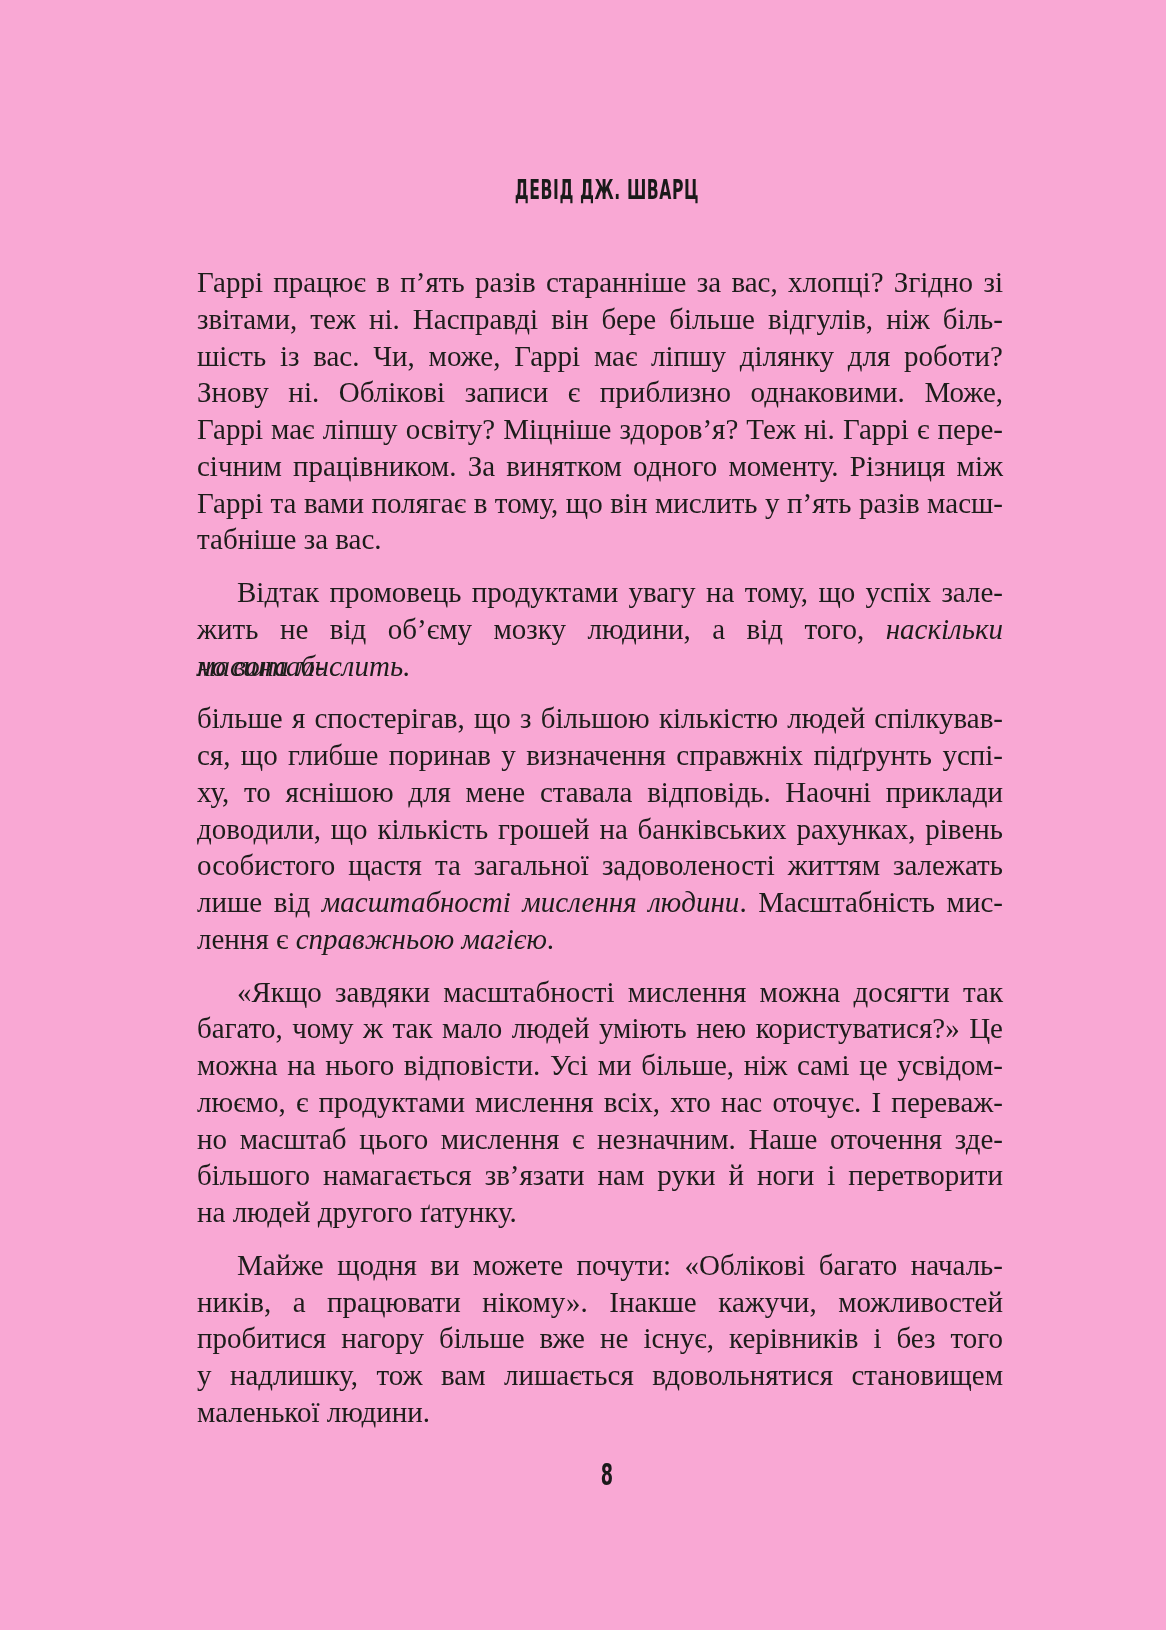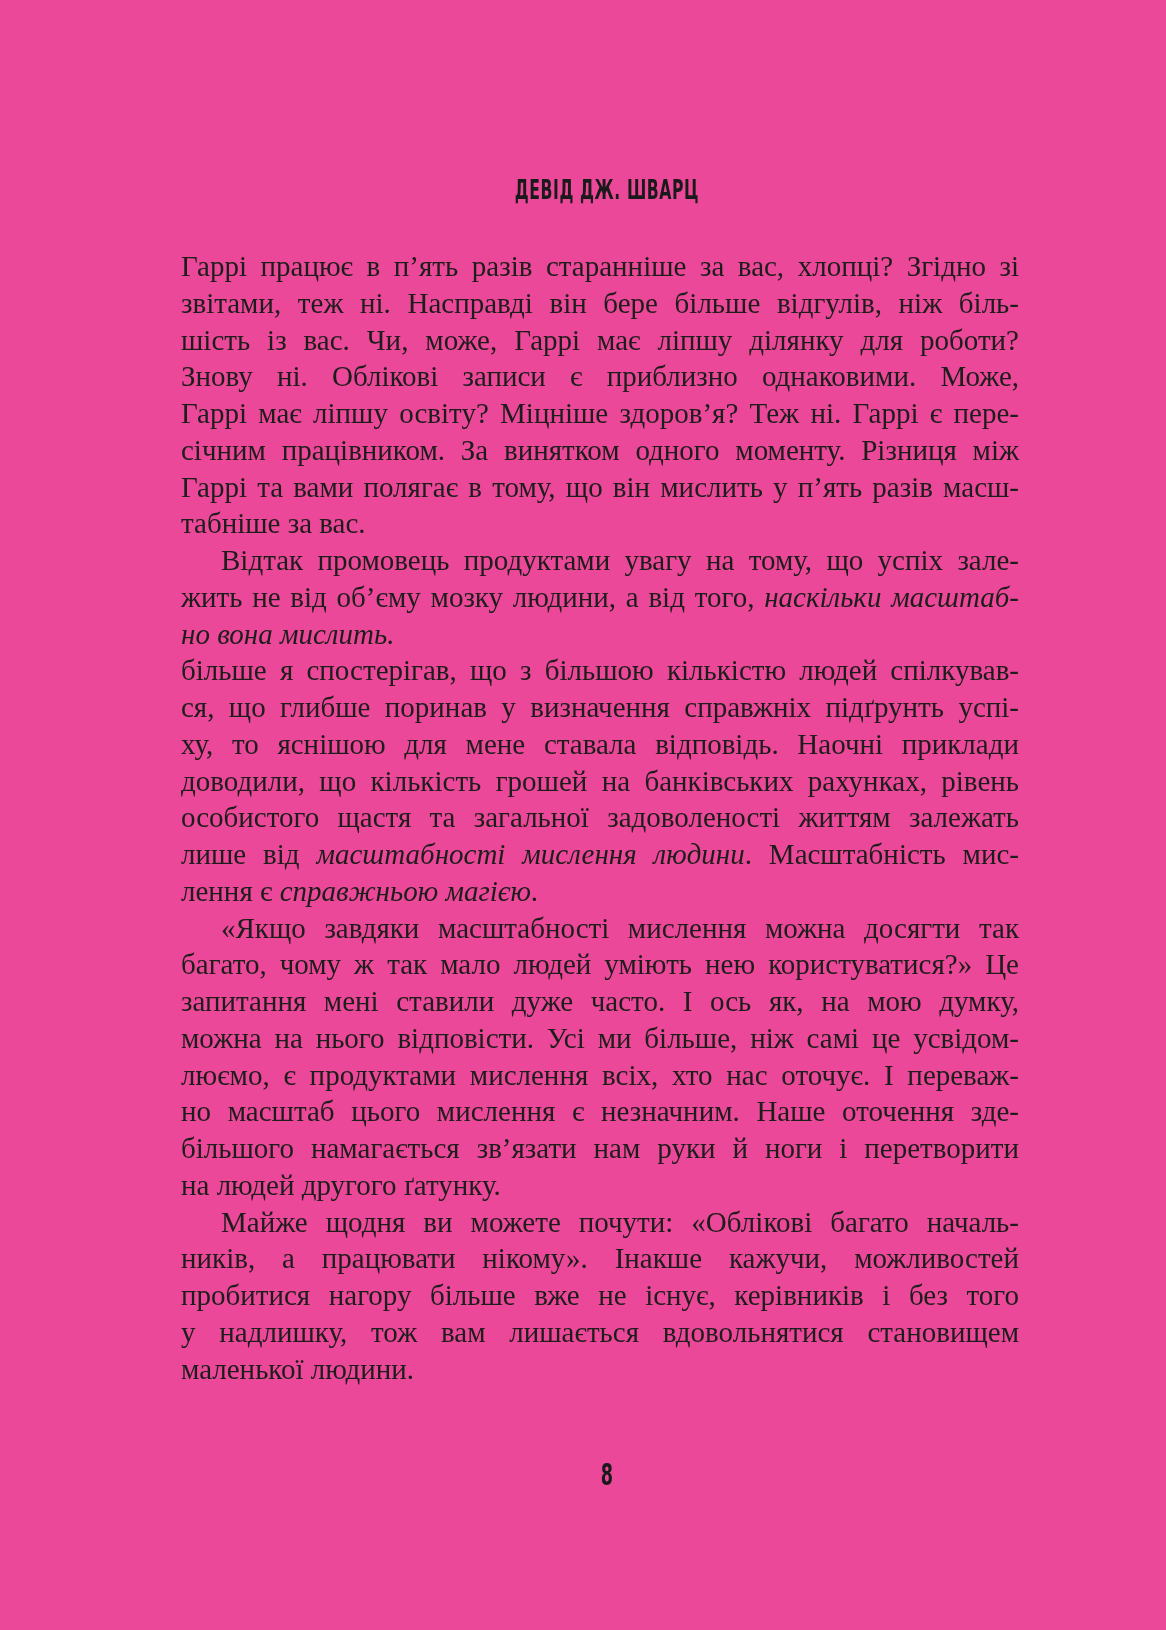--- a/index.html
+++ b/index.html
@@ -4,21 +4,21 @@
 <style>
   html, body {
     margin: 0;
     padding: 0;
     background: #ffffff;
   }
   .page {
     position: relative;
     width: 1166px;
     height: 1630px;
-    background: #ec4899;
+    background: #f9a8d4;
     overflow: hidden;
     font-family: "Liberation Serif", serif;
     color: #1d1d1b;
     font-kerning: normal;
   }
   
   .running-header {
     position: absolute;
     top: 175px;
     left: 181px;
@@ -38,21 +38,21 @@
     transform-origin: center;
     white-space: nowrap;
   }
   
   .text-block {
     position: absolute;
     top: 248px;
     left: 181px;
     width: 838px;
   }
-  .para { margin: 0; padding: 0; }
+  .para { margin: 16px; padding: 0; }
   .line {
     font-size: 29px;
     line-height: 36.75px;
     height: 36.75px;
     text-align: justify;
     text-align-last: justify;
     white-space: normal;
   }
   .line.last {
     text-align: center;
@@ -110,21 +110,20 @@
         <div class="line"><span>ся, що глибше поринав у визначення справжніх підґрунть успі-</span></div>
         <div class="line"><span>ху, то яснішою для мене ставала відповідь. Наочні приклади</span></div>
         <div class="line"><span>доводили, що кількість грошей на банківських рахунках, рівень</span></div>
         <div class="line"><span>особистого щастя та загальної задоволеності життям залежать</span></div>
         <div class="line"><span>лише від </span><span class="it">масштабності мислення людини</span><span>. Масштабність мис-</span></div>
         <div class="line last"><span>лення є </span><span class="it">справжньою магією</span><span>.</span></div>
       </div>
       <div class="para">
         <div class="line indent"><span>«Якщо завдяки масштабності мислення можна досягти так</span></div>
         <div class="line"><span>багато, чому ж так мало людей уміють нею користуватися?» Це</span></div>
-        <div class="line"><span>запитання мені ставили дуже часто. І ось як, на мою думку,</span></div>
         <div class="line"><span>можна на нього відповісти. Усі ми більше, ніж самі це усвідом-</span></div>
         <div class="line"><span>люємо, є продуктами мислення всіх, хто нас оточує. І переваж-</span></div>
         <div class="line"><span>но масштаб цього мислення є незначним. Наше оточення зде-</span></div>
         <div class="line"><span>більшого намагається зв’язати нам руки й ноги і перетворити</span></div>
         <div class="line last"><span>на людей другого ґатунку.</span></div>
       </div>
       <div class="para">
         <div class="line indent"><span>Майже щодня ви можете почути: «Облікові багато началь-</span></div>
         <div class="line"><span>ників, а працювати нікому». Інакше кажучи, можливостей</span></div>
         <div class="line"><span>пробитися нагору більше вже не існує, керівників і без того</span></div>

